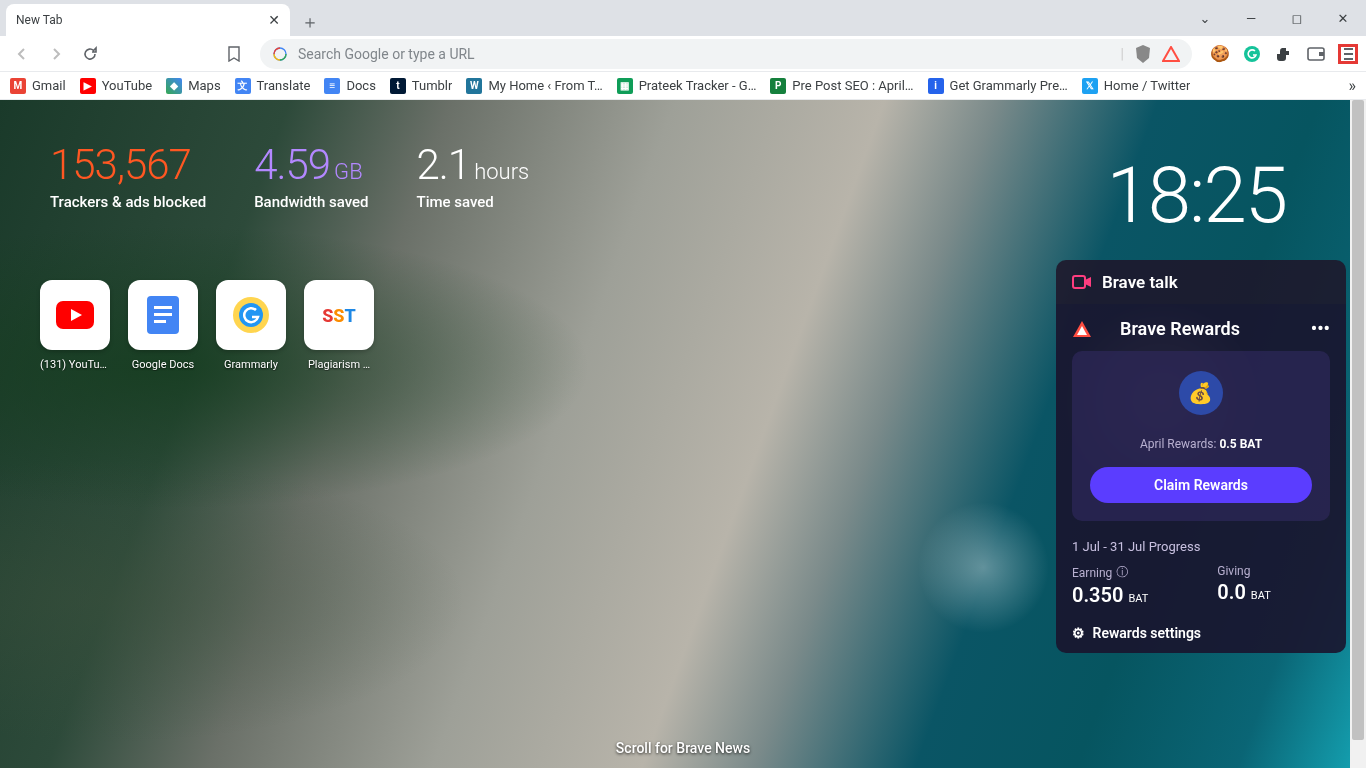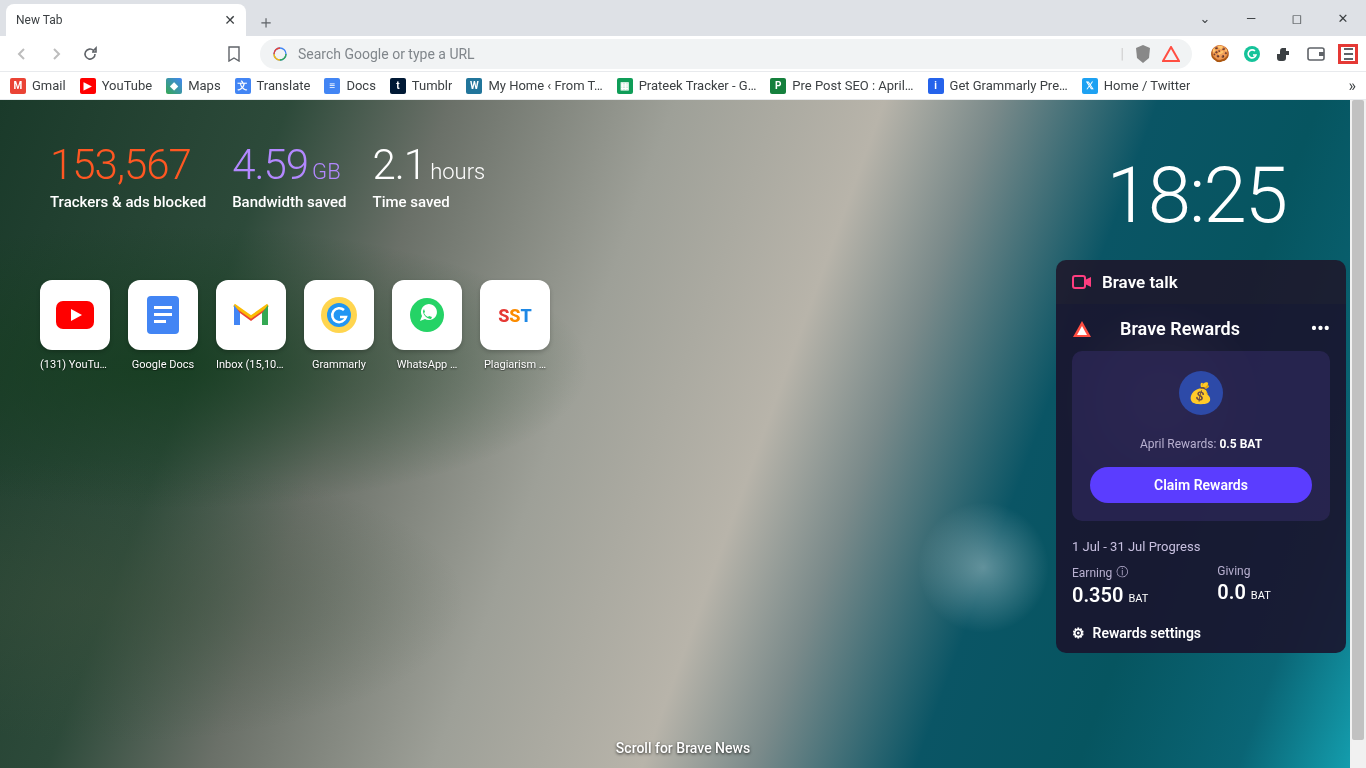--- a/index.html
+++ b/index.html
@@ -1,19 +1,19 @@
 <!DOCTYPE html>
 <html><head>
 <meta charset="utf-8">
 <style>
 * { margin:0; padding:0; box-sizing:border-box; font-family:-apple-system,BlinkMacSystemFont,"Segoe UI",Roboto,sans-serif; }
 body { width:1366px; height:768px; overflow:hidden; background:#f1f3f4; }
 
 .tabbar { height:36px; background:#dee1e6; display:flex; align-items:flex-end; }
-.tab { width:240px; height:32px; background:#fff; border-radius:8px 8px 0 0; margin-left:6px; display:flex; align-items:center; padding:0 10px; font-size:12px; color:#3c4043; }
+.tab { width:284px; height:32px; background:#fff; border-radius:8px 8px 0 0; margin-left:6px; display:flex; align-items:center; padding:0 10px; font-size:12px; color:#3c4043; }
 .tab .close { margin-left:auto; font-size:14px; cursor:pointer; }
 .newtab { width:28px; height:28px; display:flex; align-items:center; justify-content:center; font-size:18px; color:#5f6368; margin-left:6px; cursor:pointer; }
 .winctrls { margin-left:auto; display:flex; }
 .winctrls div { width:46px; height:36px; display:flex; align-items:center; justify-content:center; font-size:13px; color:#3c4043; cursor:pointer; }
 
 .toolbar { height:36px; background:#fff; display:flex; align-items:center; padding:0 8px; gap:6px; border-bottom:1px solid #e8eaed; }
 .navbtn { width:28px; height:28px; display:flex; align-items:center; justify-content:center; color:#bdbdbd; cursor:pointer; }
 .navbtn.active { color:#5f6368; }
 .addr { flex:1; height:30px; background:#f1f3f4; border-radius:15px; display:flex; align-items:center; padding:0 12px; gap:10px; font-size:14px; color:#80868b; margin-left:6px; }
 .addr .gicon { width:16px; height:16px; display:flex; align-items:center; justify-content:center; }
@@ -28,21 +28,21 @@
 .bmmore { margin-left:auto; cursor:pointer; font-size:16px; }
 
 .content { position:relative; width:1366px; height:668px; background:linear-gradient(110deg,#1a3a2a 0%,#2d4a3a 18%,#6a7068 28%,#9ea098 42%,#b8b4aa 55%,#7a8a8a 62%,#0a5565 72%,#065560 82%,#0a6575 92%,#15a5b5 100%); overflow:hidden; }
 .content::before { content:""; position:absolute; inset:0; background:
  radial-gradient(circle at 85% 45%, rgba(255,255,255,.6) 0%, transparent 8%),
  radial-gradient(circle at 72% 70%, rgba(255,255,255,.35) 0%, transparent 6%),
  radial-gradient(ellipse at 12% 40%, rgba(20,60,30,.8) 0%, transparent 25%),
  radial-gradient(ellipse at 8% 75%, rgba(60,80,60,.5) 0%, transparent 20%);
 }
 
-.stats { position:absolute; top:40px; left:50px; display:flex; gap:26px; color:#fff; }
+.stats { position:absolute; top:40px; left:50px; display:flex; gap:48px; color:#fff; }
 .stat .val { font-size:42px; font-weight:300; letter-spacing:-1px; }
 .stat .unit { font-size:22px; font-weight:300; margin-left:4px; }
 .stat .lbl { font-size:15px; font-weight:500; margin-top:4px; }
 .stat:nth-child(1) .val { color:#ff5722; }
 .stat:nth-child(2) .val,.stat:nth-child(2) .unit { color:#b388ff; }
 
 .clock { position:absolute; top:50px; right:80px; font-size:78px; font-weight:300; color:#fff; letter-spacing:-2px; }
 
 .tiles { position:absolute; top:180px; left:40px; display:flex; gap:18px; }
 .tile { width:70px; text-align:center; cursor:pointer; }
@@ -248,48 +248,27 @@
             <rect width="32" height="38" rx="4" fill="#4285f4"></rect>
             <rect x="7" y="10" width="18" height="3" fill="#fff"></rect>
             <rect x="7" y="17" width="18" height="3" fill="#fff"></rect>
             <rect x="7" y="24" width="12" height="3" fill="#fff"></rect>
           </svg>
         </div>
         <div class="lbl">Google Docs</div>
       </div>
     <div class="tile">
         <div class="box">
-          <svg width="38" height="28">
-            <path d="M2 4v20h6V12l11 8 11-8v12h6V4l-17 12z" fill="#ea4335"></path>
-            <path d="M2 4l17 12L36 4" stroke="#fbbc05" stroke-width="3" fill="none"></path>
-            <path d="M2 4v20h6V12" fill="#4285f4"></path>
-            <path d="M36 4v20h-6V12" fill="#34a853"></path>
-          </svg>
-        </div>
-        <div class="lbl">Inbox (15,103)</div>
-      </div>
-    <div class="tile">
-        <div class="box">
           <svg width="40" height="40">
             <circle cx="20" cy="20" r="18" fill="#ffd54f"></circle>
             <circle cx="20" cy="20" r="12" fill="#2196f3"></circle>
             <path d="M25 15a7 7 0 1 0 2 7h-6" stroke="#fff" stroke-width="2.5" fill="none"></path>
           </svg>
         </div>
         <div class="lbl">Grammarly</div>
-      </div>
-    <div class="tile">
-        <div class="box">
-          <svg width="38" height="38">
-            <circle cx="19" cy="19" r="17" fill="#25d366"></circle>
-            <path d="M12 25l2-5a8 8 0 1 1 3 3z" fill="#fff"></path>
-            <path d="M15 15c0 4 4 8 8 8l1-2-3-1-1 1c-2-1-3-2-4-4l1-1-1-3z" fill="#25d366"></path>
-          </svg>
-        </div>
-        <div class="lbl">WhatsApp …</div>
       </div>
     <div class="tile">
         <div class="box">
           <span style="font-weight:800;font-size:18px;color:#e53935">S</span>
           <span style="font-weight:800;font-size:18px;color:#fb8c00">S</span>
           <span style="font-weight:800;font-size:18px;color:#1e88e5">T</span>
         </div>
         <div class="lbl">Plagiarism …</div>
       </div>
   </div>

